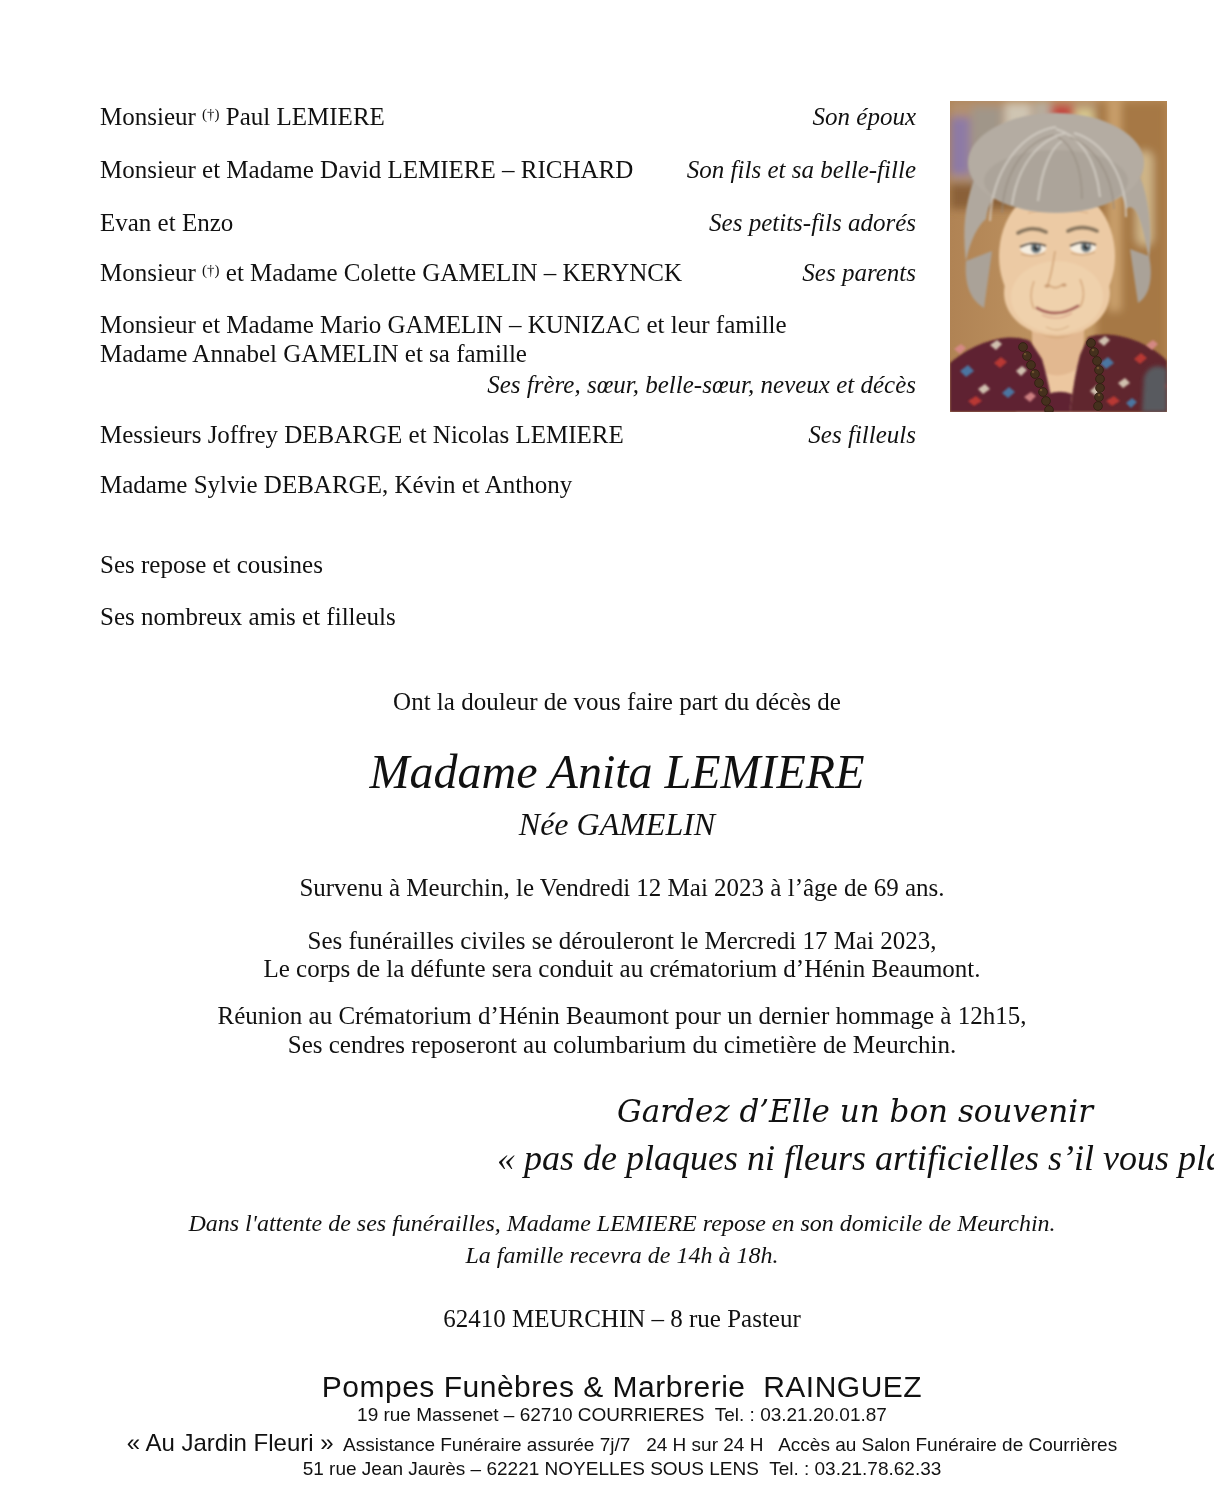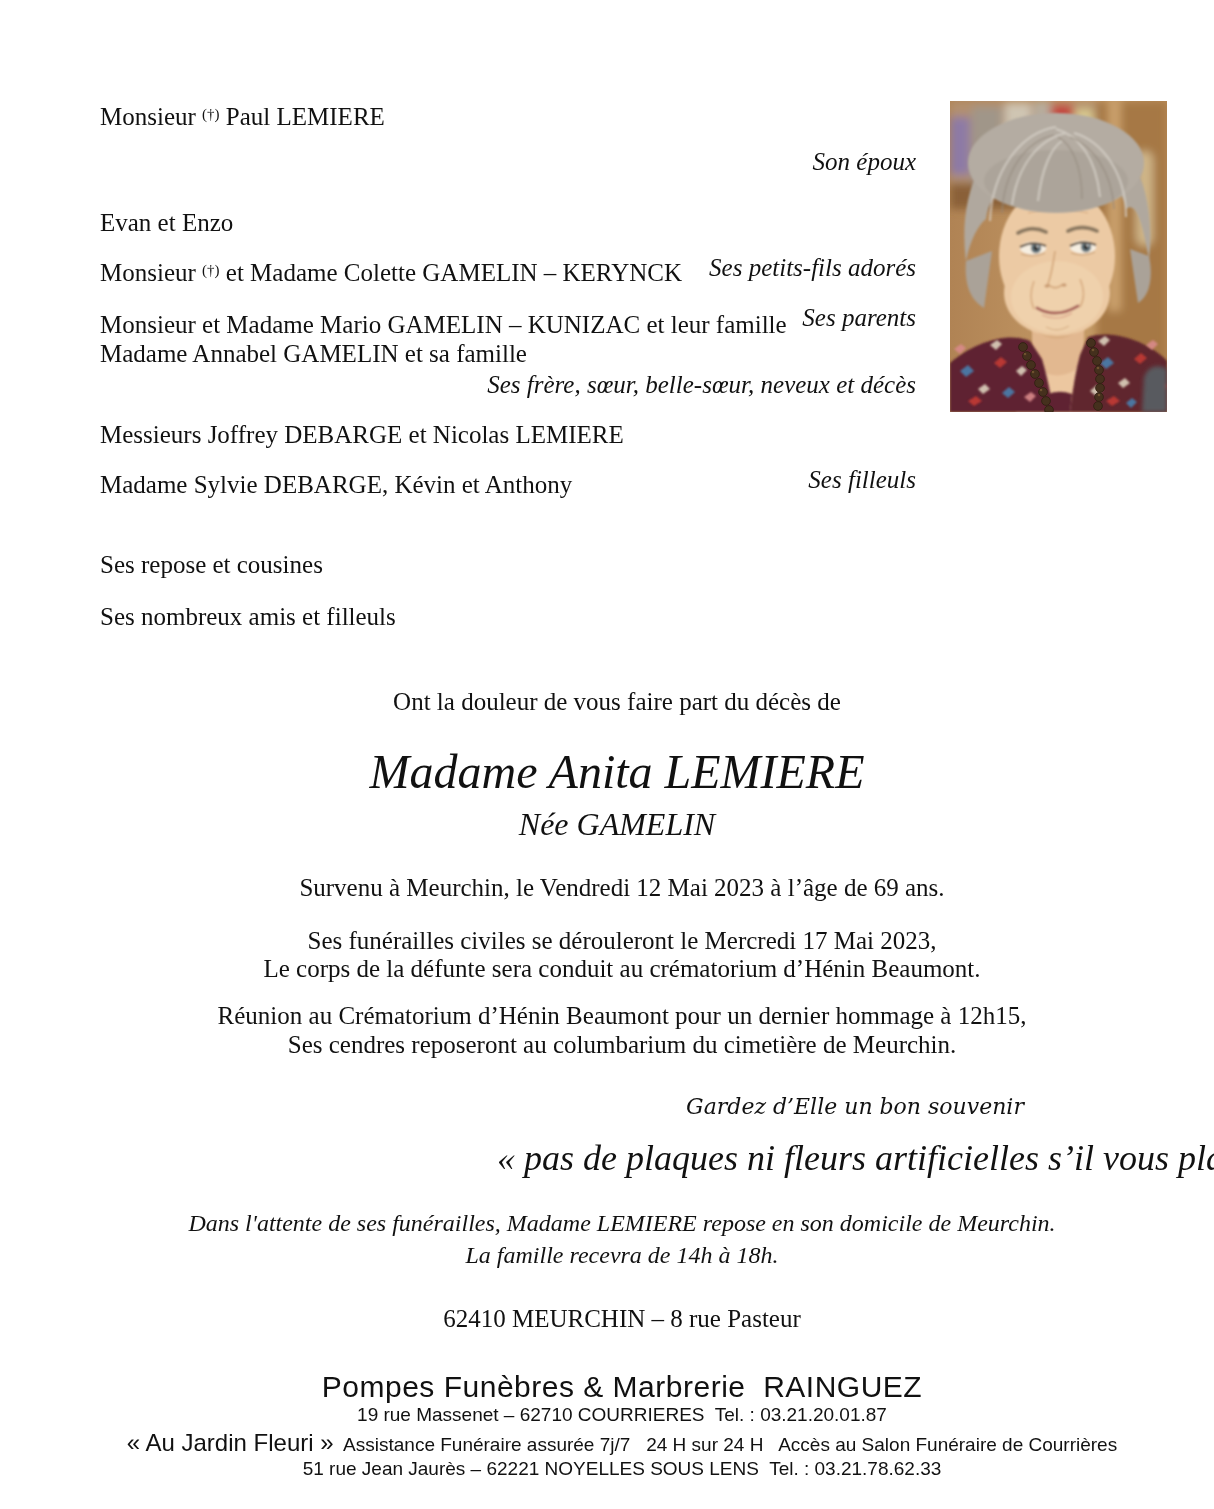--- a/index.html
+++ b/index.html
@@ -15,36 +15,36 @@
   
   .frow {
     position:absolute;
     left:100px; width:816px;
     display:flex; justify-content:space-between;
     font-size:25px; line-height:1.15;
     white-space:nowrap;
   }
   .frow.single-right { display:block; text-align:right; }
   .fname { font-style:normal; }
-  .frel  { font-style:italic;margin-top:45px; }
+  .frel  { font-style:italic; }
   sup.dag { font-size:60%; vertical-align:35%; letter-spacing:0; }
   
   .cline {
     position:absolute;
     left:0; width:1234px;
     text-align:center;
     font-size:25px; line-height:1.15;
     white-space:nowrap;
   }
   .cline.off  { left:8px; width:1228px; }       
   .cline.motto-box { left:497px; width:716px; } 
   .intro { }
   .big-name { font-style:italic; font-size:48px; }
   .maiden   { font-style:italic; font-size:32px; }
-  .motto    { font-style:italic; font-size:22px; font-family:"DejaVu Serif", serif; }
+  .motto    { font-style:italic; font-size:31px; font-family:"DejaVu Serif", serif; }
   .request  { font-style:italic; font-size:36px; }
   .visit    { font-style:italic; font-size:24px; }
   
   .fsans { font-family:"Liberation Sans", sans-serif; white-space:pre-wrap; }
   .f-company { font-size:30px; letter-spacing:0.5px; }
   .f-small   { font-size:19px; }
   .f-shop    { font-size:24px; }
   
   .photo {
     position:absolute; left:950px; top:101px;
@@ -54,20 +54,24 @@
 </head>
 <body>
 
 <div class="page">
 
   <div class="frow" style="top:103px">
     <span class="fname"><span>Monsieur </span><sup class="dag">(†)</sup><span> Paul LEMIERE</span></span>
     <span class="frel">Son époux</span>
   </div>
 
+  <div class="frow" style="top:156px">
+    <span class="fname">Monsieur et Madame David LEMIERE – RICHARD</span>
+    <span class="frel">Son fils et sa belle-fille</span>
+  </div>
 
   <div class="frow" style="top:209px">
     <span class="fname">Evan et Enzo</span>
     <span class="frel">Ses petits-fils adorés</span>
   </div>
 
   <div class="frow" style="top:259px">
     <span class="fname"><span>Monsieur </span><sup class="dag">(†)</sup><span> et Madame Colette GAMELIN – KERYNCK</span></span>
     <span class="frel">Ses parents</span>
   </div>

